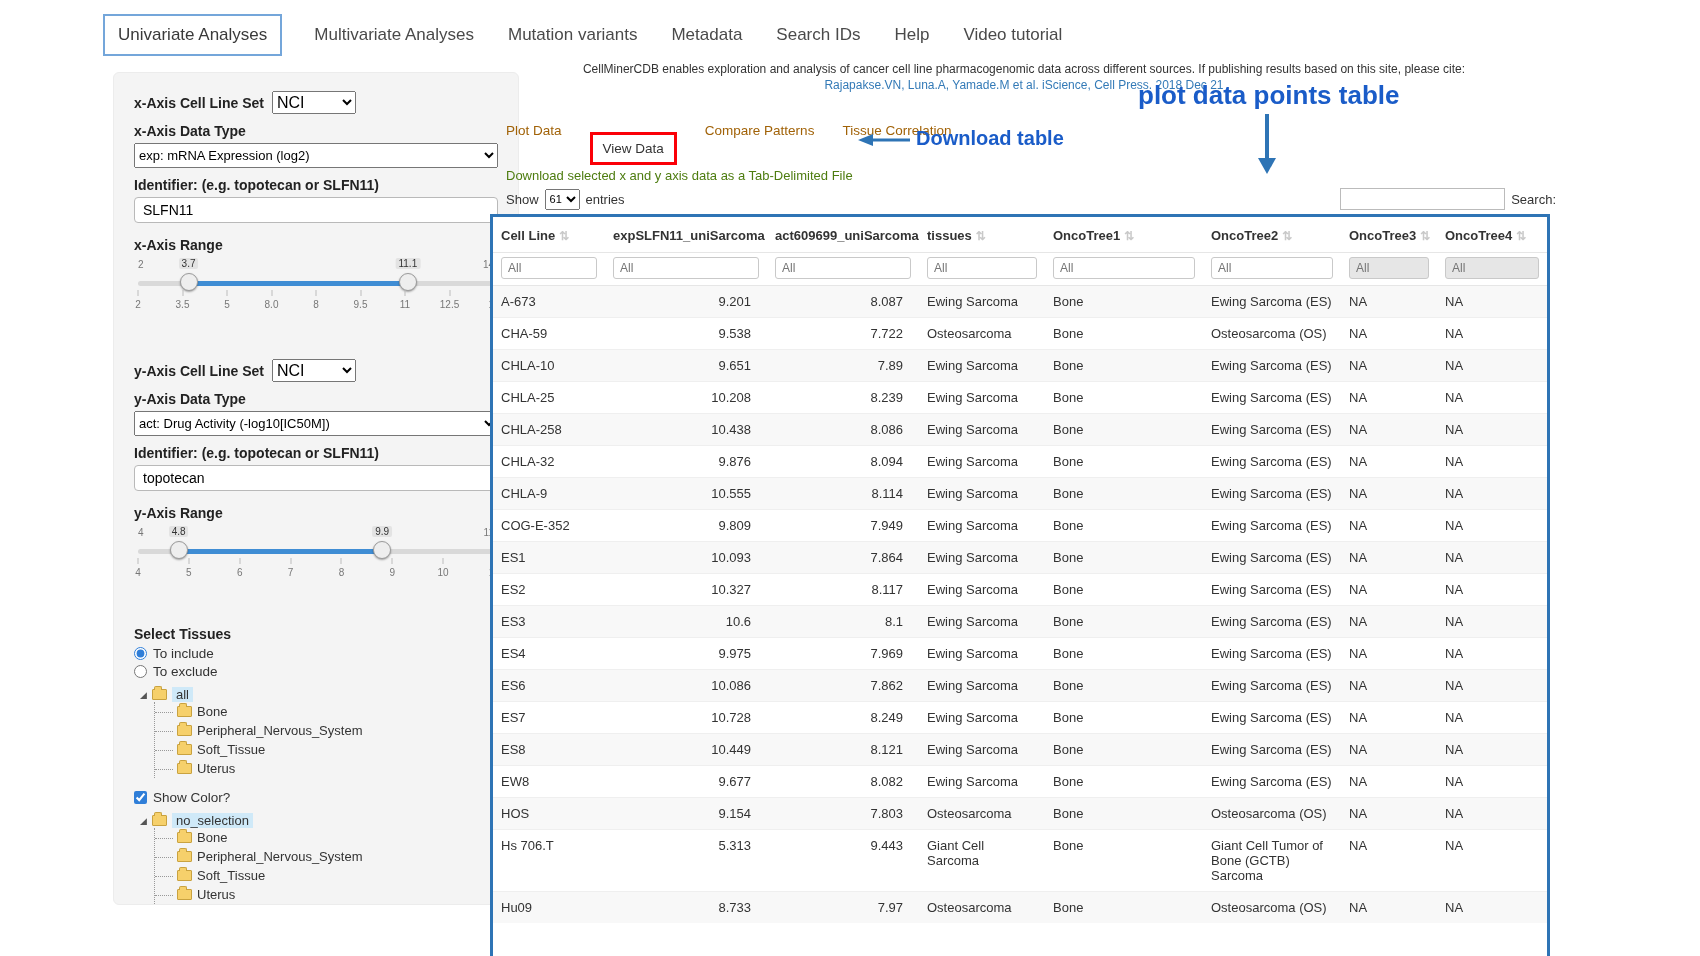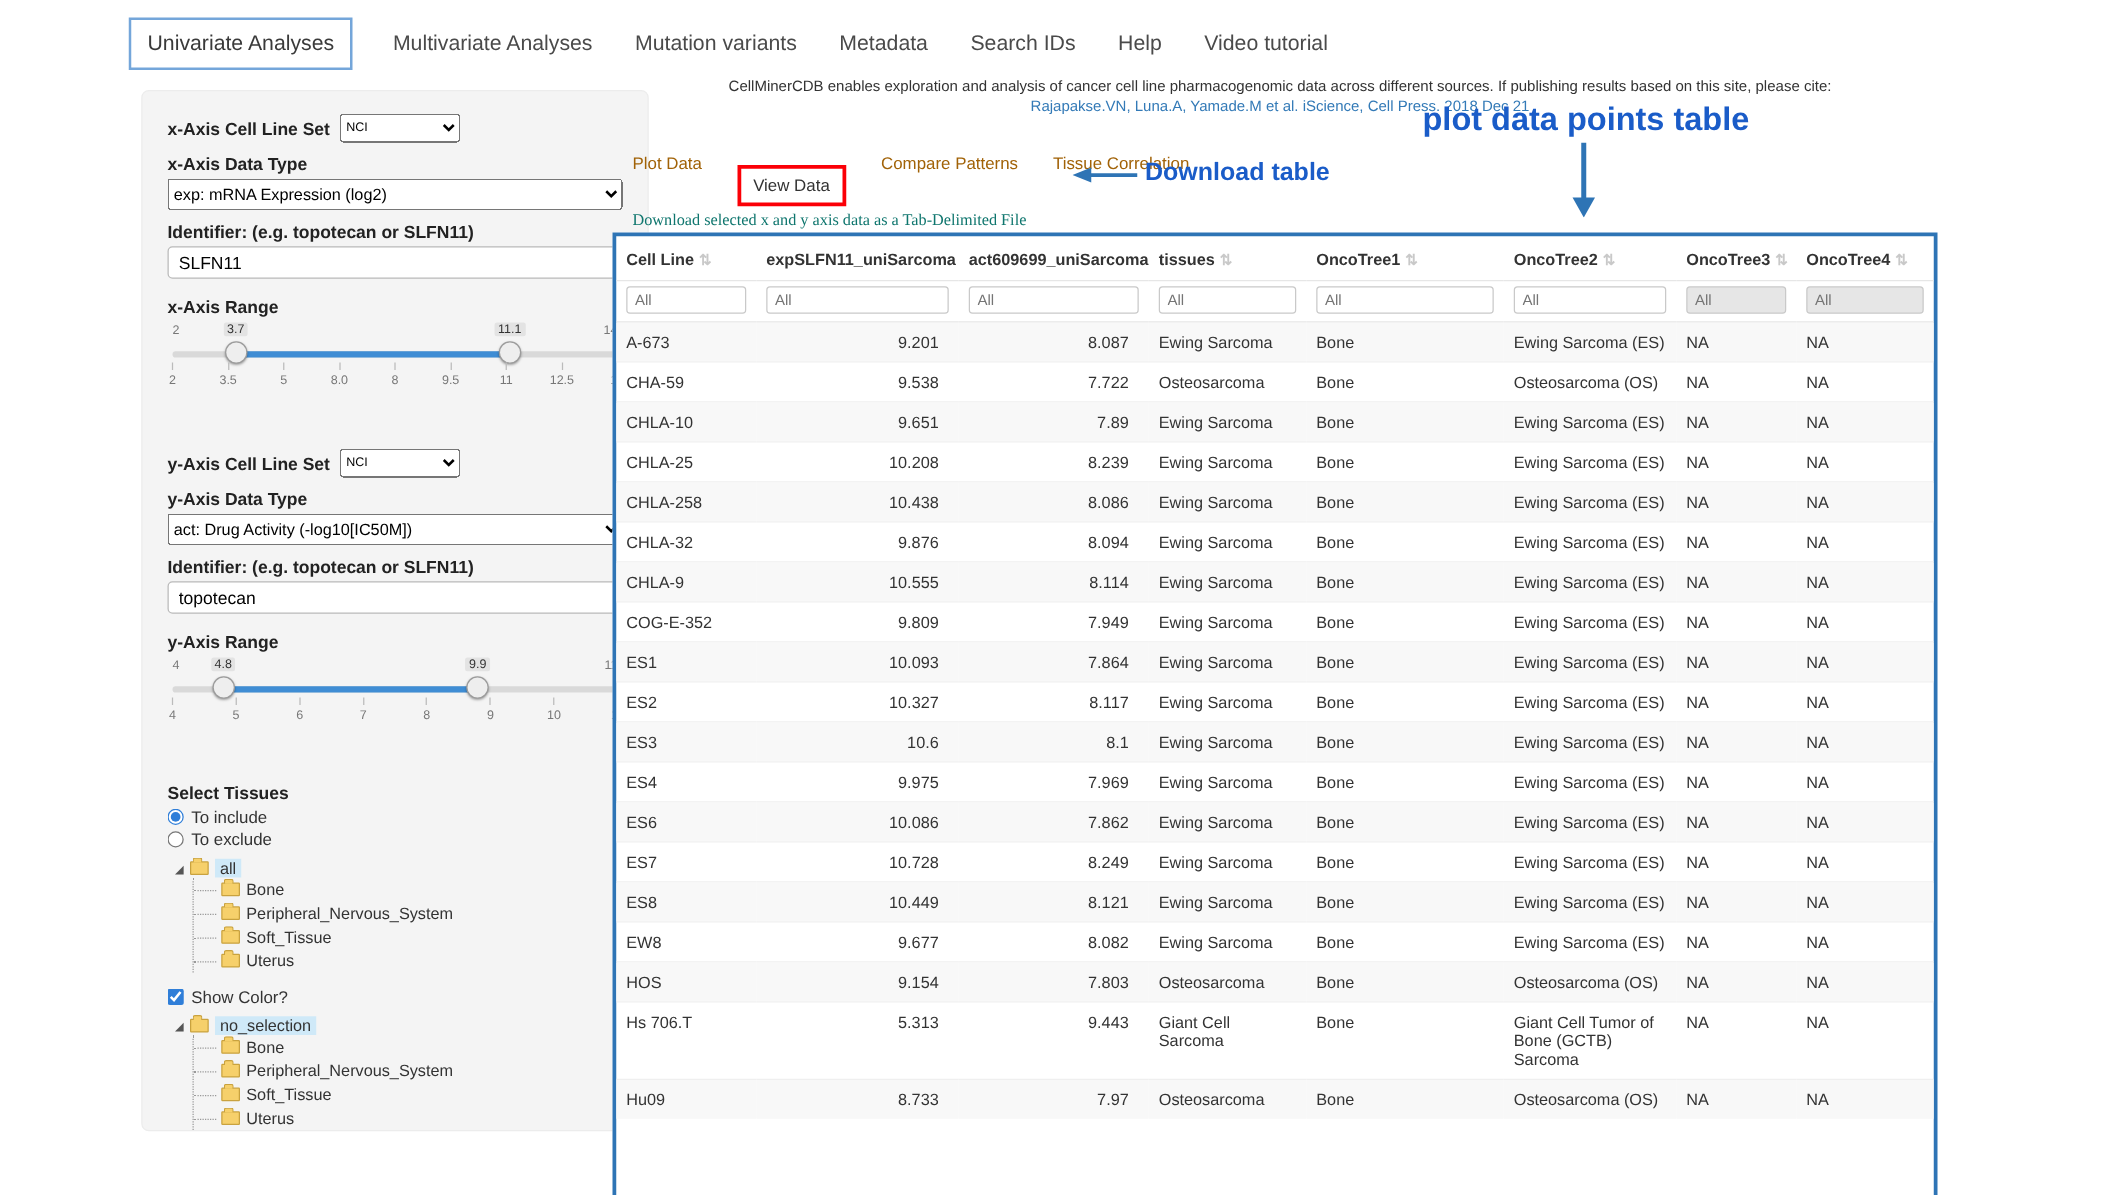--- a/index.html
+++ b/index.html
@@ -15,21 +15,21 @@
   .nav-tab { padding:9px 2px; cursor:pointer; white-space:nowrap; }
   .nav-tab.active { border:2px solid #74a6da; padding:9px 13px; color:#3a3a3a; }
 
   
   .sidebar { position:absolute; left:113px; top:72px; width:406px; height:833px;
              background:#f4f4f4; border:1px solid #ececec; border-radius:6px;
              padding:16px 20px; font-size:13px; }
   .sb-label { font-weight:bold; font-size:14px; color:#222; margin:9px 0 4px; }
   .sb-inline { display:flex; align-items:center; gap:8px; margin:2px 0 2px; }
   .sb-inline .sb-label { margin:0; }
-  select.sb-small { width:96px; height:23px; font-size:10px; }
+  select.sb-small { width:84px; height:23px; font-size:16px; }
   select.sb-full { width:100%; height:25px; font-size:13px; }
   input.sb-text { width:100%; height:26px; border:1px solid #b9b9b9; border-radius:4px;
                   background:#fff; padding:0 8px; font-size:14px; }
 
   
   .slider { position:relative; height:58px; margin:6px 4px 4px; }
   .sl-minmax { position:absolute; top:0; font-size:10px; color:#777; }
   .sl-minmax.right { right:0; }
   .sl-val { position:absolute; top:-1px; transform:translateX(-50%); font-size:10px; color:#333;
             background:#e3e3e3; padding:0 3px; border-radius:2px; }
@@ -63,21 +63,21 @@
   .showcolor-row input { accent-color:#2f7ed8; margin:0; }
 
   
   .main { position:absolute; left:490px; top:56px; width:1068px; }
   .citation1 { text-align:center; font-size:12px; color:#333; margin:6px 6px 2px; }
   .citation2 { text-align:center; font-size:12px; color:#337ab7; margin:1px 0 2px; }
   .tabs-row { display:flex; align-items:center; gap:28px; margin:4px 0 2px 16px; font-size:13.5px; }
   .tab-link { color:#a16207; cursor:pointer; white-space:nowrap; }
   .tab-link.active { color:#333; border:3px solid #fb0007; padding:6px 10px;margin-top:36px; }
   .download-row { margin:3px 0 2px 16px; font-size:13px; }
-  .download-link { color:#0f766e; cursor:pointer;font-family:Liberation Serif, serif; }
+  .download-link { color:#4d7c0f; cursor:pointer; }
   .entries-row { display:flex; justify-content:space-between; align-items:center; margin:5px 0 4px 16px; font-size:13px; }
   .entries-left { display:flex; align-items:center; gap:6px; }
   .entries-left select { height:21px; font-size:11px; }
   .search-right { display:flex; align-items:center; gap:6px; margin-right:2px; }
   .search-right input { width:165px; height:22px; border:1px solid #bbb; padding:0 6px; font-size:12px; }
 
   
   .table-wrap { margin-top:2px; width:1060px; height:844px; border:3px solid #2e74b5; overflow:hidden; background:#fff; }
   table.data { width:100%; border-collapse:collapse; font-size:13px; color:#333; table-layout:fixed; }
   table.data thead th { text-align:left; font-weight:bold; padding:11px 8px 9px; white-space:nowrap;
@@ -272,20 +272,31 @@
     <span class="tab-link">Plot Data</span>
     <span class="tab-link active">View Data</span>
     <span class="tab-link">Compare Patterns</span>
     <span class="tab-link">Tissue Correlation</span>
   </div>
 
   <div class="download-row">
     <span class="download-link">Download selected x and y axis data as a Tab-Delimited File</span>
   </div>
 
+  <div class="entries-row">
+    <div class="entries-left">
+      <span>Show</span>
+      <select><option>61</option></select>
+      <span>entries</span>
+    </div>
+    <div class="search-right">
+      <input type="text" style="">
+      <span>Search:</span>
+    </div>
+  </div>
 
   <div class="table-wrap">
     <table class="data">
       <colgroup>
         <col style="width:112px">
           <col style="width:162px">
           <col style="width:152px">
           <col style="width:126px">
         <col style="width:158px">
           <col style="width:138px">

